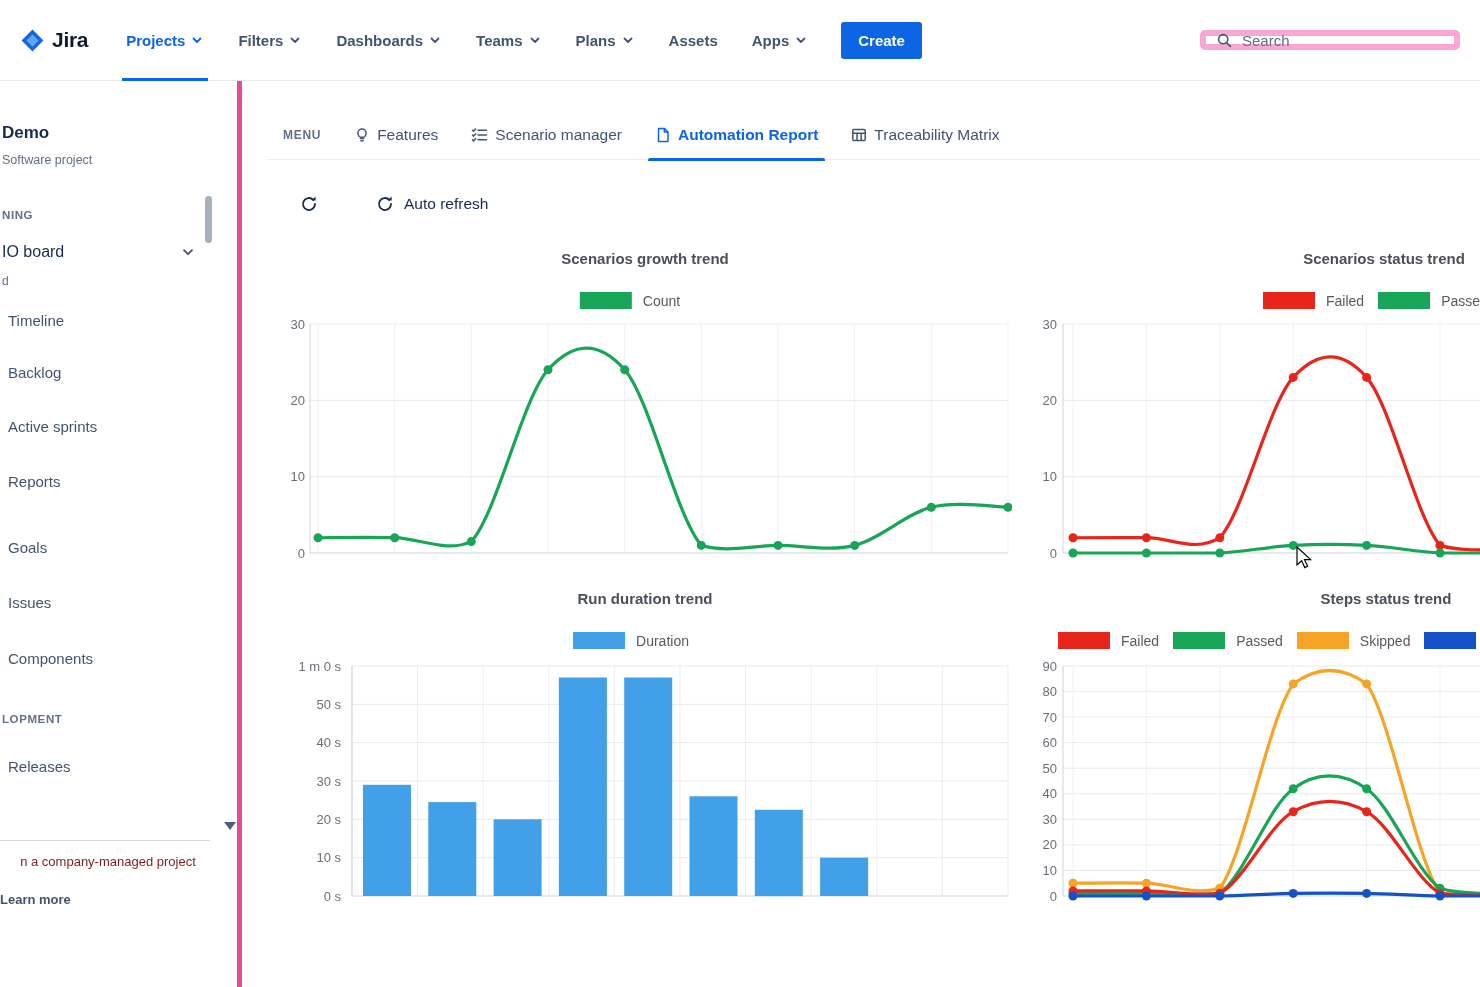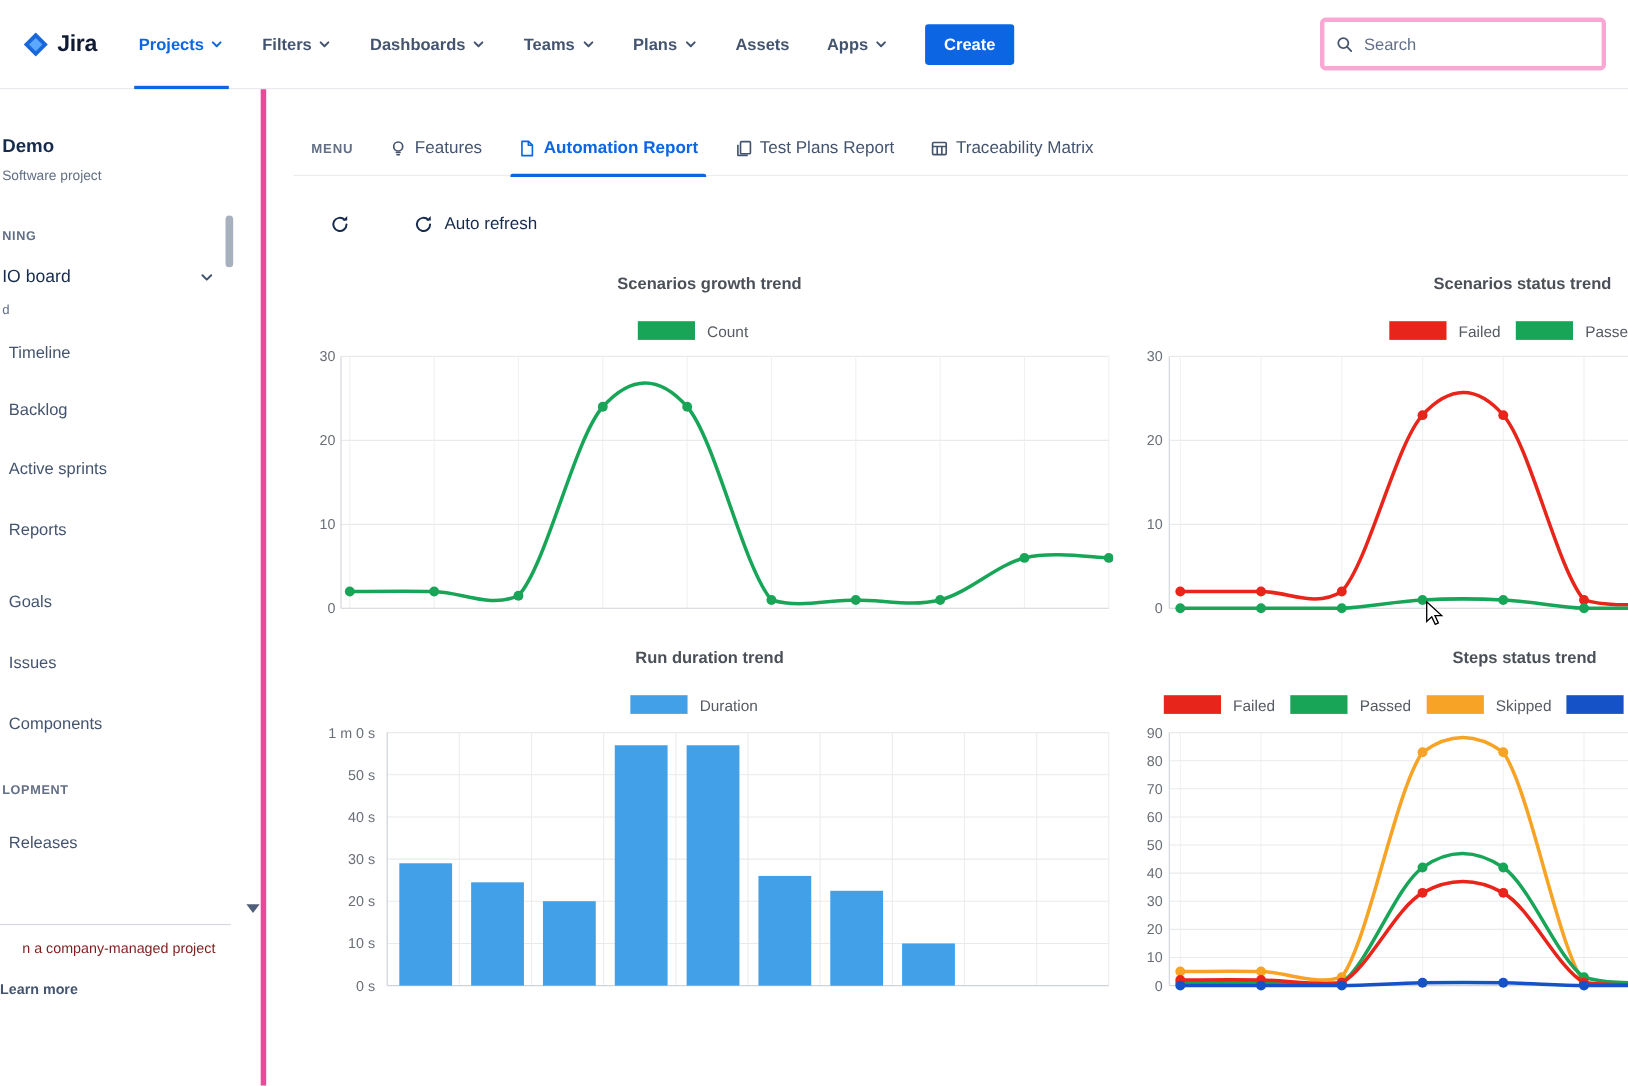--- a/index.html
+++ b/index.html
@@ -13,22 +13,22 @@
   .logo{display:flex;align-items:center;gap:7px;margin-right:38px}
   .logo-text{font-size:21px;font-weight:700;color:#101a33;letter-spacing:-.3px}
   .nav-items{display:flex;align-items:center;height:81px;gap:34px}
   .nav-item{position:relative;display:flex;align-items:center;gap:5px;height:81px;
     font-size:15px;font-weight:600;color:#44546F;cursor:pointer;white-space:nowrap}
   .nav-item.active{color:#0C66E4}
   .nav-item.active::after{content:"";position:absolute;left:-4px;right:-4px;bottom:0;height:3px;background:#0C66E4}
   .chev{flex:none}
   .create-btn{margin-left:33px;background:#0C66E4;color:#fff;border:none;border-radius:3px;
     font-size:15px;font-weight:600;padding:10px 17px;font-family:inherit;cursor:pointer}
-  .search-box{margin-left:auto;display:flex;align-items:center;gap:9px;width:260px;height:48px;
-    border:4px solid #f9a8d4;border-radius:5px;padding:0 10px;background:#fff}
+  .search-box{margin-left:auto;display:flex;align-items:center;gap:9px;width:260px;height:20px;
+    border:6px solid #f9a8d4;border-radius:5px;padding:0 10px;background:#fff}
   .search-box input{border:none;outline:none;flex:1;min-width:0;font-size:15px;color:#172B4D;font-family:inherit;background:transparent}
   .search-box input::placeholder{color:#626F86}
 
   
   .sidebar{position:absolute;top:81px;left:0;width:242px;height:906px;border-right:5px solid #ec4899;background:#fff;z-index:10}
   .sidebar>div{position:absolute;left:2px;white-space:nowrap}
   .sb-project-name{font-size:17px;font-weight:700;color:#172B4D}
   .sb-project-type{font-size:12.5px;color:#626F86}
   .sb-section{font-size:11.5px;font-weight:700;color:#626F86;letter-spacing:.6px}
   .sb-board{display:flex;align-items:center;justify-content:space-between;width:194px;cursor:pointer}
@@ -165,37 +165,37 @@
       <span class="menu-label">MENU</span>
       <div class="tab">
         <svg width="16" height="16" viewBox="0 0 16 16">
             <g fill="none" stroke="currentColor" stroke-width="1.5" stroke-linecap="round">
               <circle cx="8" cy="6.2" r="4.1"></circle>
               <path d="M6.3 11.6h3.4M6.9 13.7h2.2"></path>
             </g>
           </svg>
         <span>Features</span>
       </div>
+      <div class="tab">
+        <svg width="17" height="16" viewBox="0 0 17 16">
+            <g fill="none" stroke="currentColor" stroke-width="1.5" stroke-linecap="round" stroke-linejoin="round">
+              <path d="M7 3.2h8.5M7 8h8.5M7 12.8h8.5"></path>
+              <path d="M1.5 3.2l1.1 1.1L4.7 2M1.5 8l1.1 1.1L4.7 6.8M1.5 12.8l1.1 1.1 2.1-2.3"></path>
+            </g>
+          </svg>
+        <span>Scenario manager</span>
+      </div>
       <div class="tab active">
         <svg width="16" height="16" viewBox="0 0 16 16">
             <g fill="none" stroke="currentColor" stroke-width="1.5" stroke-linejoin="round">
               <path d="M3.5 1.5h6L13 5v9.5h-9.5z"></path>
               <path d="M9.3 1.7V5H13"></path>
             </g>
           </svg>
         <span>Automation Report</span>
-      </div>
-      <div class="tab">
-        <svg width="16" height="16" viewBox="0 0 16 16">
-            <g fill="none" stroke="currentColor" stroke-width="1.5" stroke-linejoin="round">
-              <rect x="5.2" y="1.8" width="9" height="11" rx="1"></rect>
-              <path d="M2.8 4.6v9.6h9"></path>
-            </g>
-          </svg>
-        <span>Test Plans Report</span>
       </div>
       <div class="tab">
         <svg width="16" height="16" viewBox="0 0 16 16">
             <g fill="none" stroke="currentColor" stroke-width="1.5">
               <rect x="1.8" y="2.5" width="12.4" height="11" rx="1"></rect>
               <path d="M1.8 6.2h12.4M6 6.2v7.3M10.2 6.2v7.3"></path>
             </g>
           </svg>
         <span>Traceability Matrix</span>
       </div>

